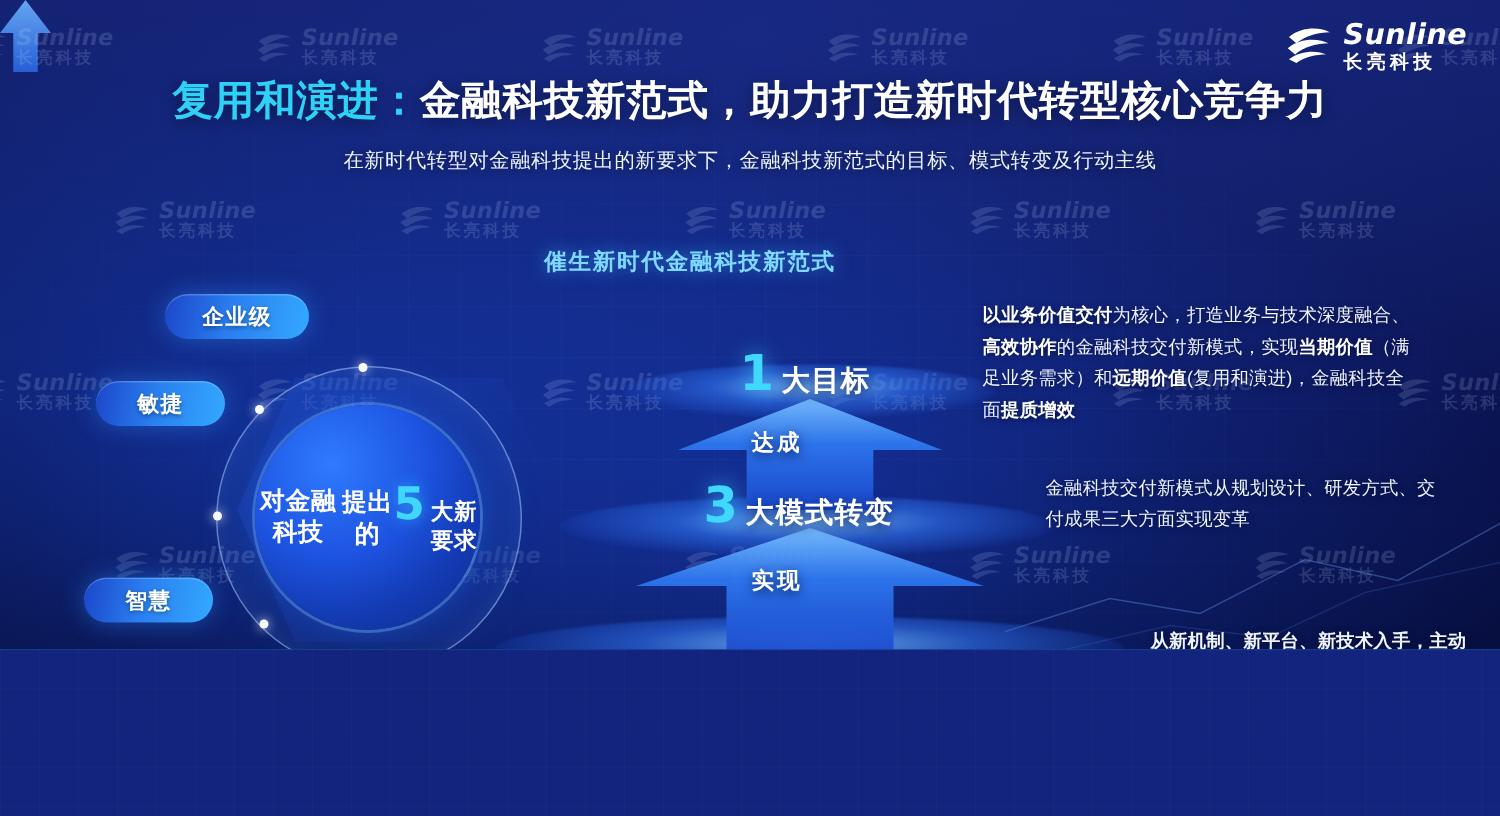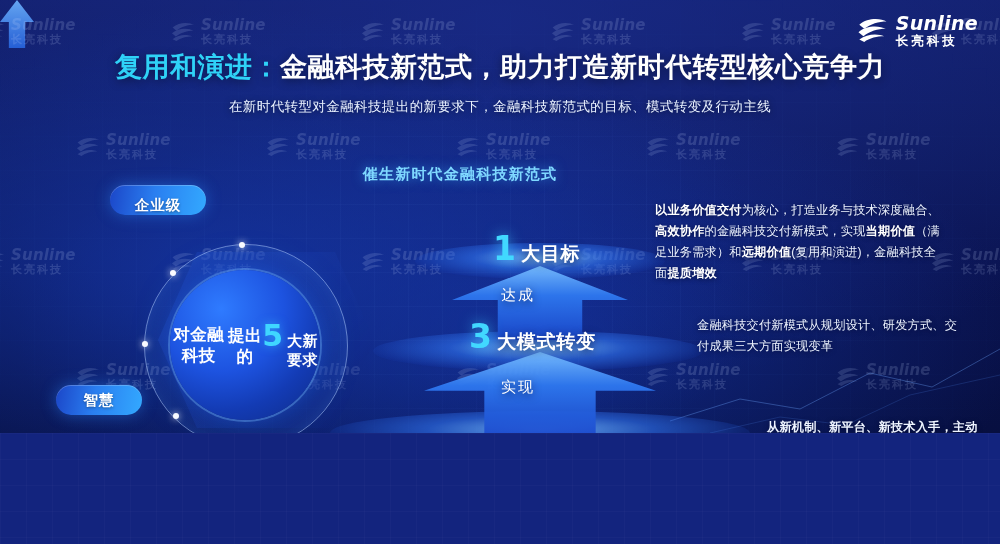--- a/index.html
+++ b/index.html
@@ -50,21 +50,21 @@
   #logo .ltxt{line-height:1;}
   #logo .len{font-family:"DejaVu Sans",sans-serif;font-style:italic;font-weight:700;font-size:19px;color:#fff;letter-spacing:.3px;}
   #logo .lcn{font-size:12.5px;font-weight:700;color:#fff;letter-spacing:3px;margin-top:2px;}
 
   
   .pill{position:absolute;z-index:11;display:flex;align-items:center;justify-content:center;
         height:30px;border-radius:16px;color:#fff;font-size:14.5px;font-weight:700;letter-spacing:1px;
         background:linear-gradient(100deg,#1b46c8 0%,#2a7ef0 45%,#33a9ff 100%);
         box-shadow:0 0 16px rgba(45,140,255,.45), inset 0 1px 0 rgba(255,255,255,.22);
         text-shadow:0 1px 3px rgba(0,0,0,.4);}
-  #pill0{left:110px;top:185px;width:96px;align-items:flex-end;}
+  #pill0{left:110px;top:196px;width:96px;}
   #pill1{left:64px; top:254px;width:86px;}
   #pill2{left:46px; top:312px;width:86px;}
   #pill3{left:56px; top:374px;width:86px;margin-top:11px;}
 
   
   #hex{position:absolute;left:158px;top:252px;width:216px;height:176px;z-index:6;
        background:linear-gradient(135deg,rgba(30,70,190,.55),rgba(14,30,110,.25));
        clip-path:polygon(18% 0%,82% 0%,100% 50%,82% 100%,18% 100%,0% 50%);
        filter:blur(.4px);opacity:.85;}
 
@@ -112,21 +112,21 @@
             clip-path:polygon(50% 0%,100% 46%,74% 46%,74% 100%,26% 100%,26% 46%,0% 46%);}
 
   .rowlabel{position:absolute;z-index:11;display:flex;align-items:baseline;gap:5px;white-space:nowrap;
             text-shadow:0 2px 8px rgba(0,10,50,.7);}
   .rowlabel .num{font-family:"DejaVu Sans",sans-serif;font-size:33px;font-weight:700;color:#41d8ff;line-height:1;
                  text-shadow:0 0 14px rgba(60,200,255,.7);}
   .rowlabel .txt{font-size:19px;font-weight:700;color:#fff;letter-spacing:.8px;}
   #lab1{left:493px;top:232px;}
   #lab2{left:469px;top:320px;}
 
-  .conn{position:absolute;z-index:11;font-size:15px;font-weight:400;color:#fff;letter-spacing:2px;
+  .conn{position:absolute;z-index:11;font-size:15px;font-weight:700;color:#fff;letter-spacing:2px;
         text-shadow:0 2px 8px rgba(0,10,50,.75);}
   #conn1{left:501px;top:286px;}
   #conn2{left:501px;top:378px;}
 
   
   .rtext{position:absolute;z-index:12;color:#eef4ff;font-size:12.2px;line-height:1.72;
          letter-spacing:.2px;text-shadow:0 1px 5px rgba(0,8,45,.75);}
   .rtext b{font-weight:700;color:#ffffff;}
   #rt1{left:655px;top:200px;width:292px;}
   #rt2{left:697px;top:315px;width:262px;}
@@ -414,20 +414,23 @@
       </svg>
       <div class="ltxt">
         <div class="len">Sunline</div>
         <div class="lcn">长亮科技</div>
       </div>
     </div>
 
     <div class="pill" id="pill0">
       <span>企业级</span>
     </div>
+    <div class="pill" id="pill1">
+      <span>敏捷</span>
+    </div>
     <div class="pill" id="pill3">
       <span>智慧</span>
     </div>
 
     <div id="hex"></div>
     <div id="orbit">
       <div class="odot" style="left:94px;top:-3px;"></div>
       <div class="odot" style="left:25px;top:25px;"></div>
       <div class="odot" style="left:-3px;top:96px;"></div>
       <div class="odot" style="left:28px;top:168px;"></div>

